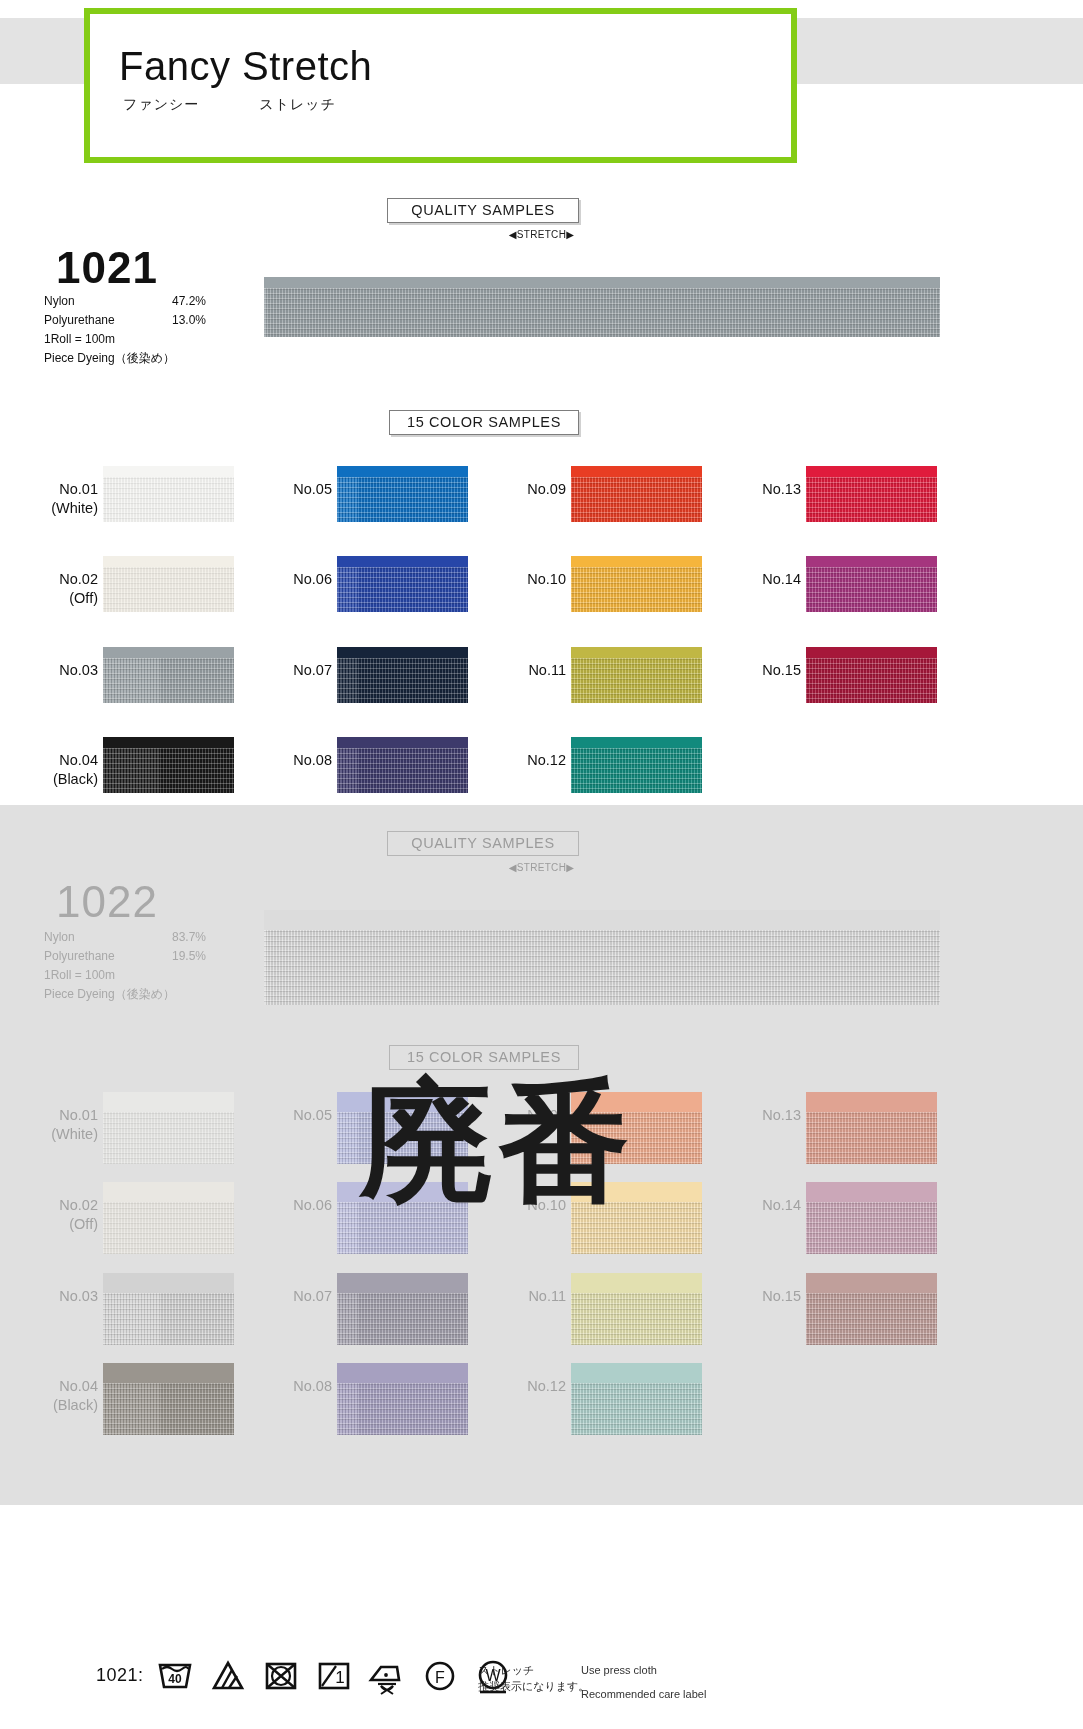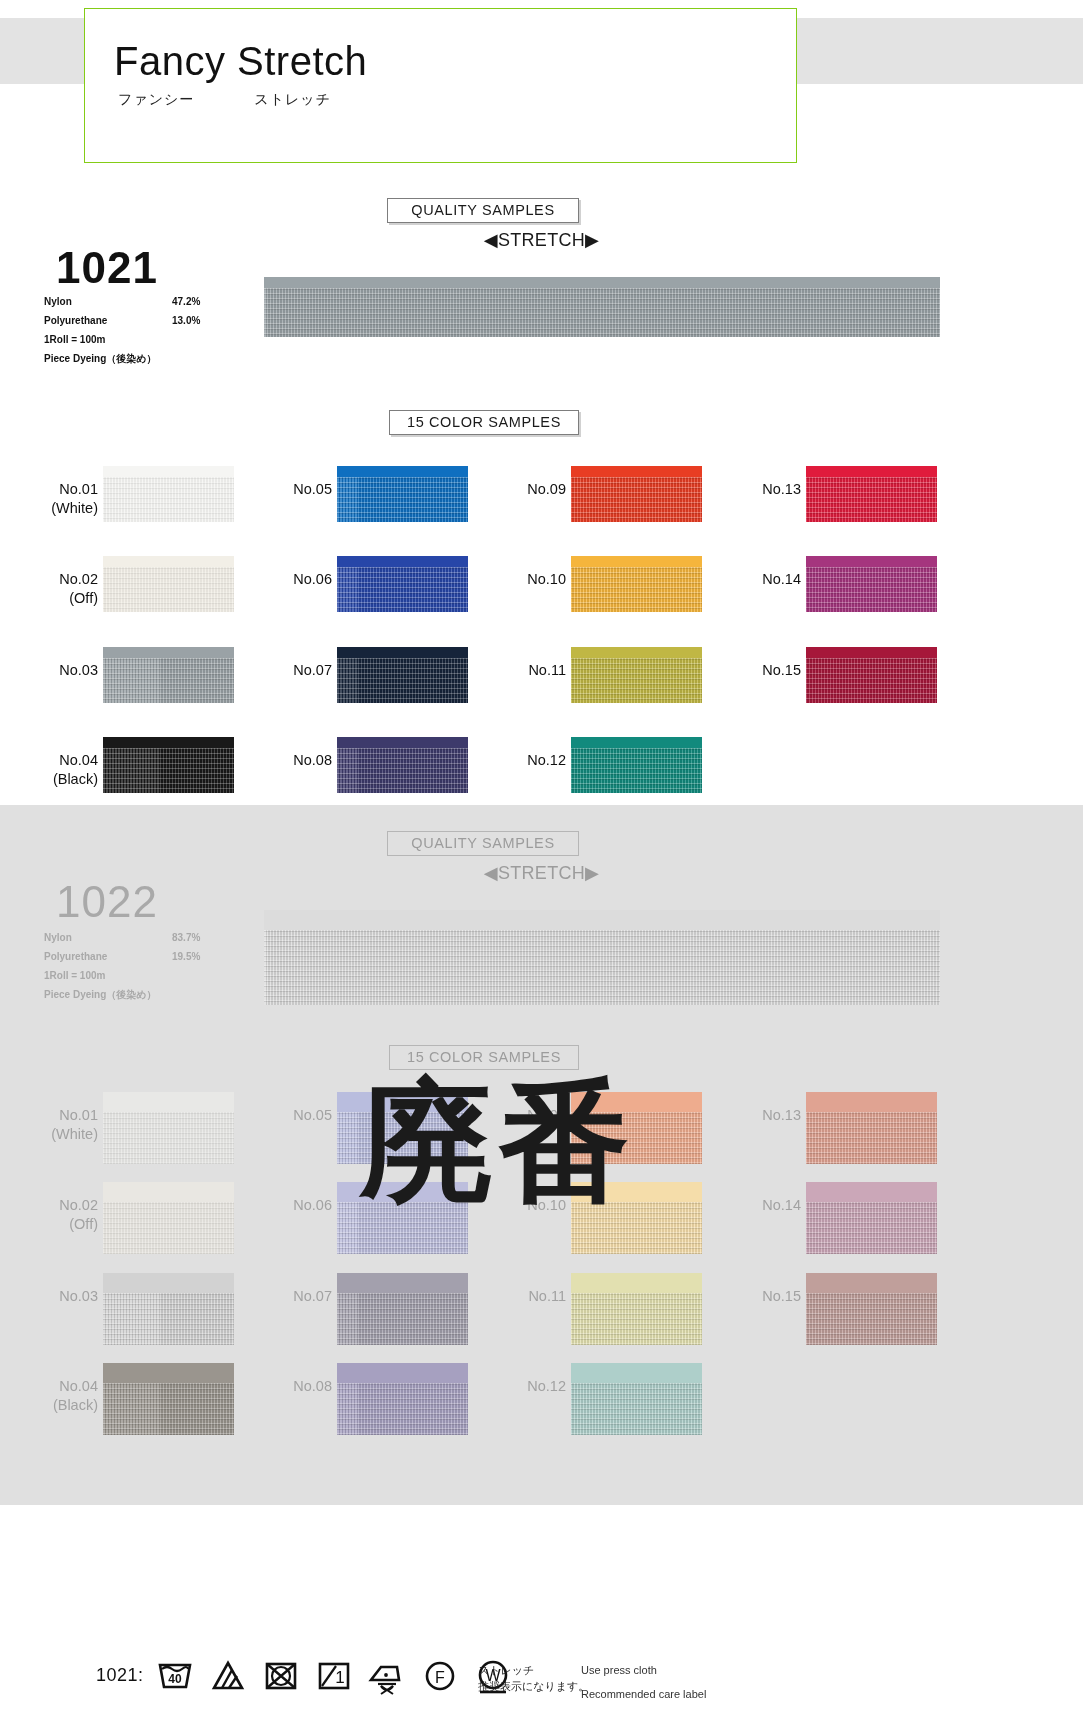--- a/index.html
+++ b/index.html
@@ -15,21 +15,21 @@
   
   .header-band {
     position: absolute; left: 0; top: 18px;
     width: 1083px; height: 66px;
     background: #e3e3e3;
   }
   .title-card {
     position: absolute; left: 84px; top: 8px;
     width: 713px; height: 155px;
     background: #ffffff;
-    border: 1px solid #84cc16;
+    border: 6px solid #84cc16;
   }
   .title-main {
     position: absolute; left: 29px; top: 30px;
     font-size: 40px; font-weight: 400; letter-spacing: .5px;
     color: #111;
   }
   .title-sub {
     position: absolute; left: 33px; top: 82px;
     font-size: 14px; letter-spacing: 1px; color: #222;
     white-space: pre;
@@ -48,31 +48,31 @@
     padding: 3px 0 4px 0;
     box-shadow: 2px 2px 0 rgba(0,0,0,.18);
   }
   .discontinued .banner {
     background: transparent; border-color: #b6b6b6; color: #9c9c9c;
     box-shadow: none;
   }
   .stretch-line {
     position: absolute;
     width: 100%; text-align: center;
-    font-size: 18px; letter-spacing: .3px; font-weight: 400;
+    font-size: 10px; letter-spacing: .3px; font-weight: 400;
   }
   .discontinued .stretch-line { color: #9c9c9c; }
 
   
   .artno {
     position: absolute;
     font-size: 44px; letter-spacing: 1px; font-weight: 400; color: #111;
   }
   .discontinued .artno { color: #a9a9a9; }
-  .spec { position: absolute; font-size: 10px; line-height: 19px; color: #111; font-weight: bold; }
+  .spec { position: absolute; font-size: 12px; line-height: 19px; color: #111; }
   .discontinued .spec { color: #a9a9a9; }
   .spec .row { position: relative; height: 19px; white-space: nowrap; }
   .spec .pct { position: absolute; left: 128px; }
 
   
   .quality-strip {
     position: absolute;
     border: 0;
     overflow: hidden;
   }

